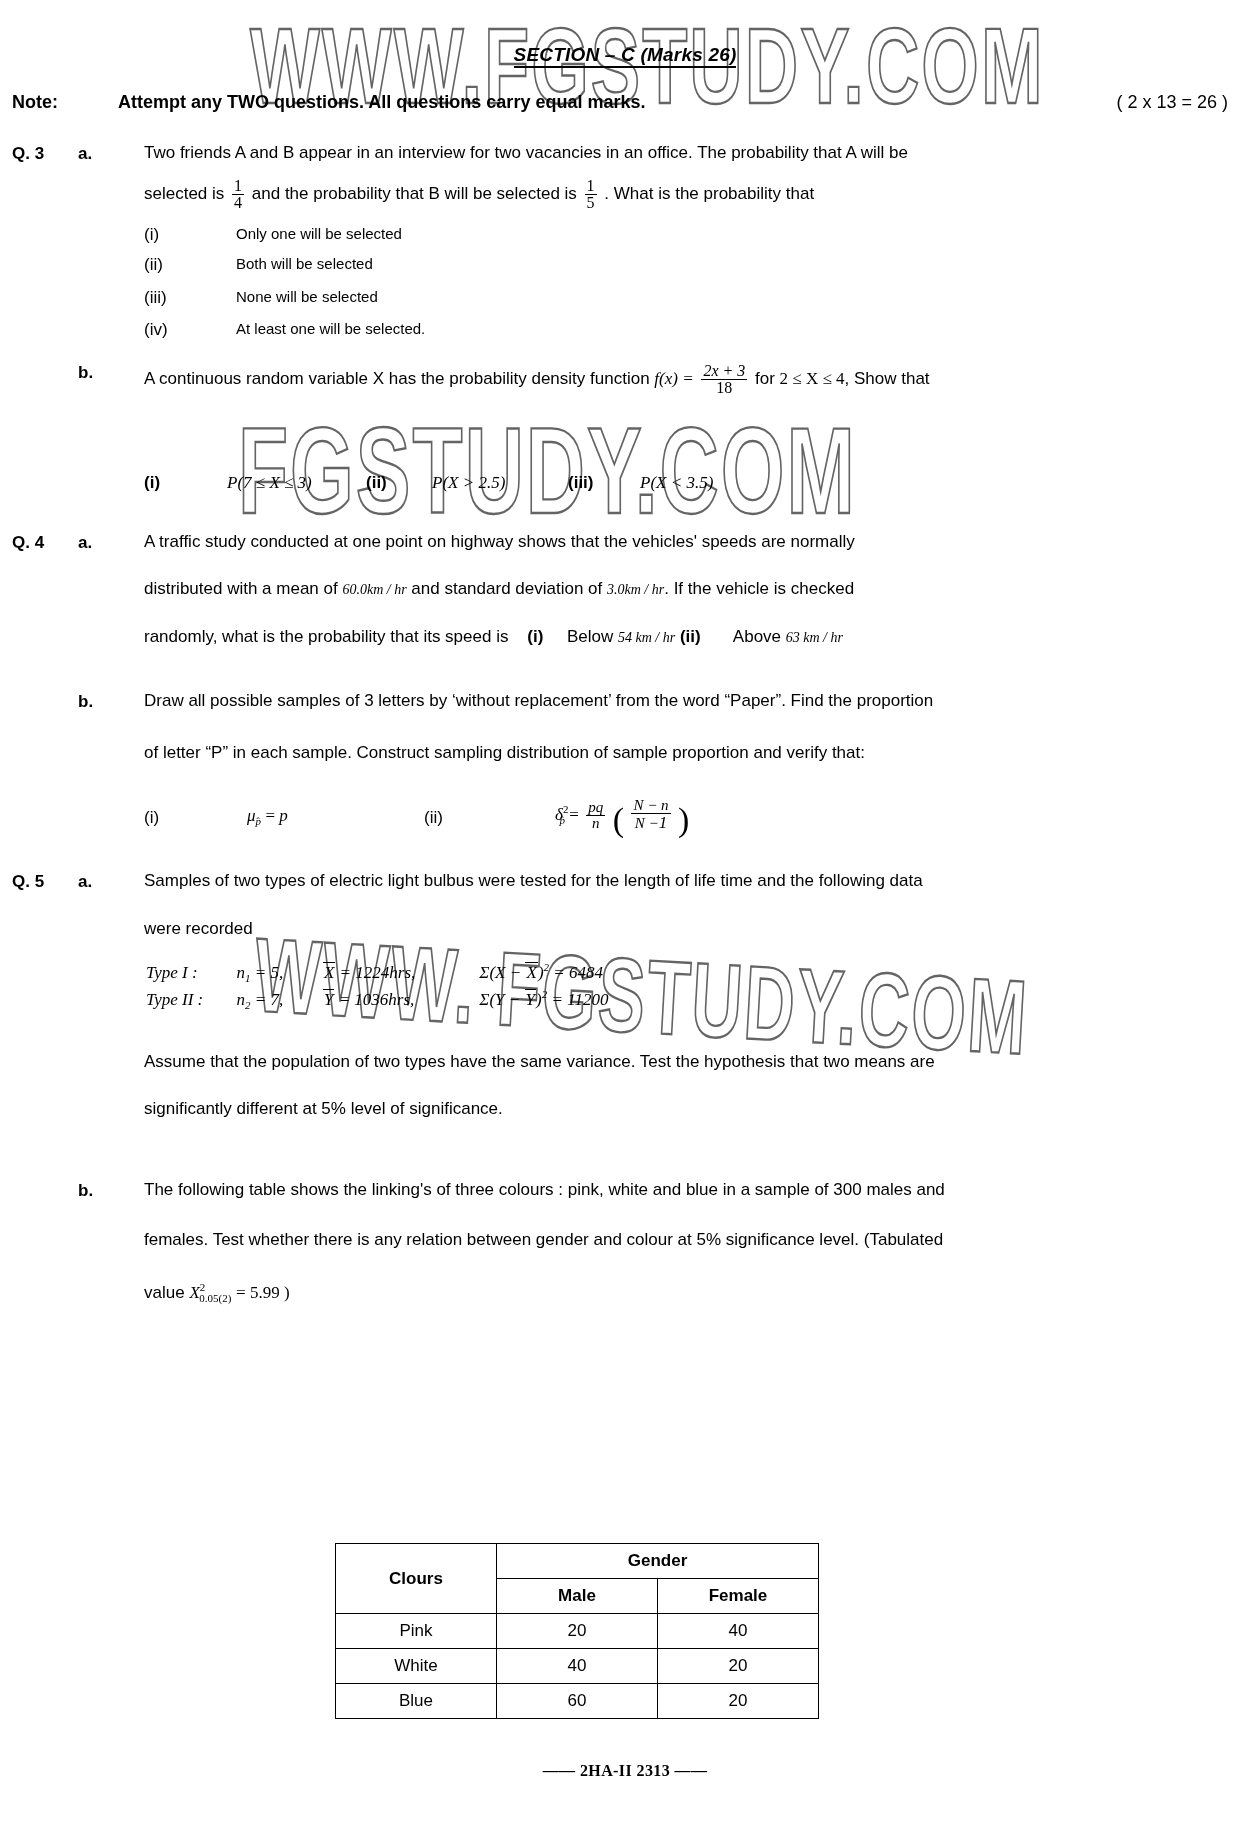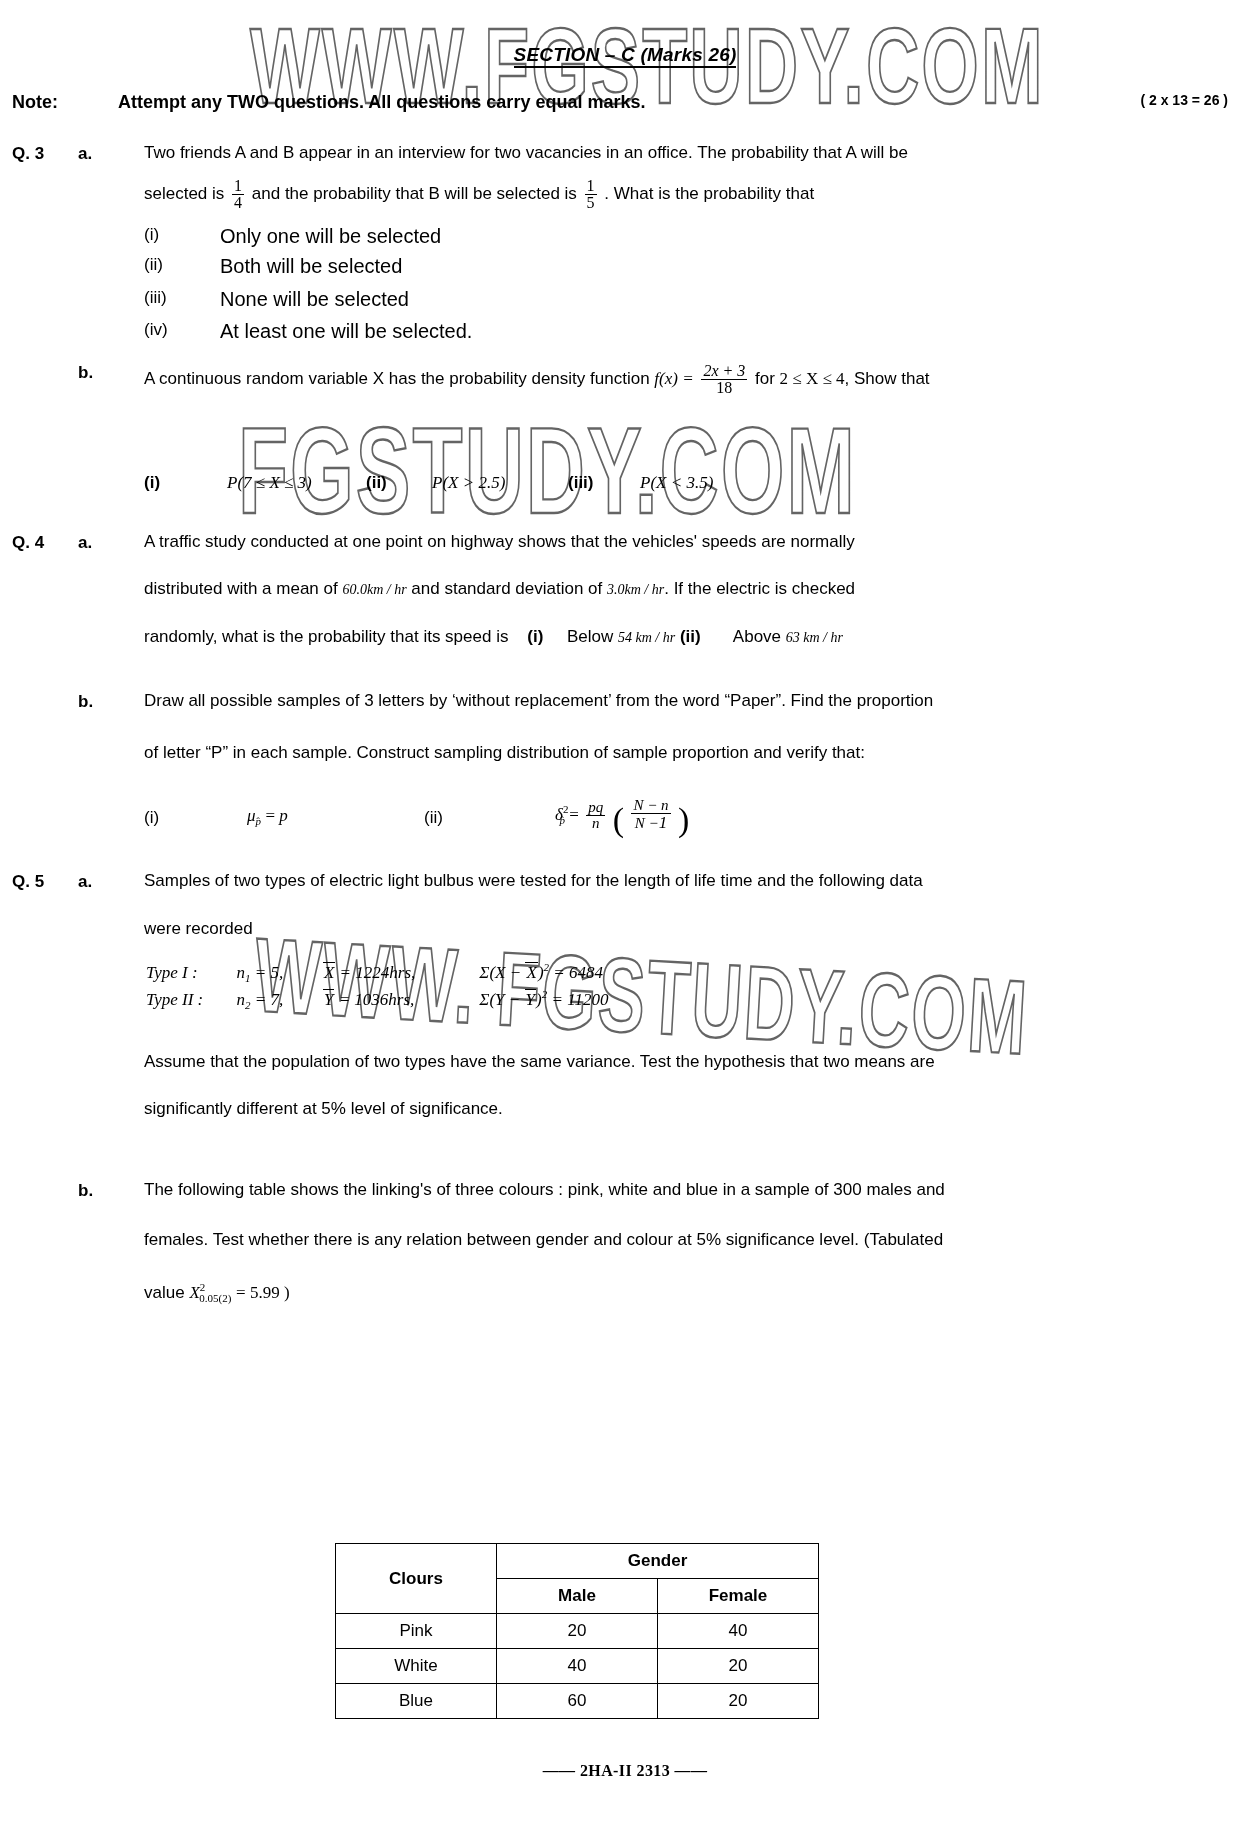--- a/index.html
+++ b/index.html
@@ -72,22 +72,22 @@
     font-size: 18px;
     font-weight: 700;
   }
   .note-text {
     left: 118px; top: 92px;
     font-size: 18px;
     font-weight: 700;
   }
   .note-marks {
     right: 22px; top: 92px;
-    font-size: 14px;
-    font-weight: 700;
+    font-size: 18px;
+    font-weight: 400;
   }
 
   .qno {
     font-size: 17px;
     font-weight: 700;
     left: 12px;
   }
   .qpart {
     font-size: 17px;
     font-weight: 700;
@@ -99,22 +99,22 @@
     line-height: 1.0;
     width: 1090px;
   }
 
   .romanlbl {
     left: 144px;
     font-size: 17px;
   }
   .romanlbl.bold { font-weight: 700; }
   .romantxt {
-    left: 220px;
-    font-size: 20px;
+    left: 236px;
+    font-size: 15px;
   }
 
   
   .mi {
     font-family: "Liberation Serif", serif;
     font-style: italic;
     font-size: 17px;
   }
   .mn {
     font-family: "Liberation Serif", serif;
@@ -249,21 +249,21 @@
   <div class="abs mi" style="left:640px; top:473px">P(X &lt; 3.5)</div>
 
   <div class="abs qno" style="top:533px">Q. 4</div>
   <div class="abs qpart" style="top:533px">a.</div>
   <div class="abs qbody" style="top:533px">A traffic study conducted at one point on highway shows that the vehicles' speeds are normally</div>
 
   <div class="abs qbody" style="top:580px">
     <span>distributed with a mean of</span>
     <span class="msmall"><i>60.0km / hr</i></span>
     <span>and standard deviation of</span>
-    <span class="msmall"><i>3.0km / hr</i></span><span>. If the electric is checked</span>
+    <span class="msmall"><i>3.0km / hr</i></span><span>. If the vehicle is checked</span>
   </div>
 
   <div class="abs qbody" style="top:628px">
     <span>randomly, what is the probability that its speed is</span>
     &nbsp;&nbsp;
     <b>(i)</b>
     &nbsp;&nbsp;&nbsp;
     <span>Below</span>
     <span class="msmall"><i>54 km / hr</i></span>
     <b>(ii)</b>

